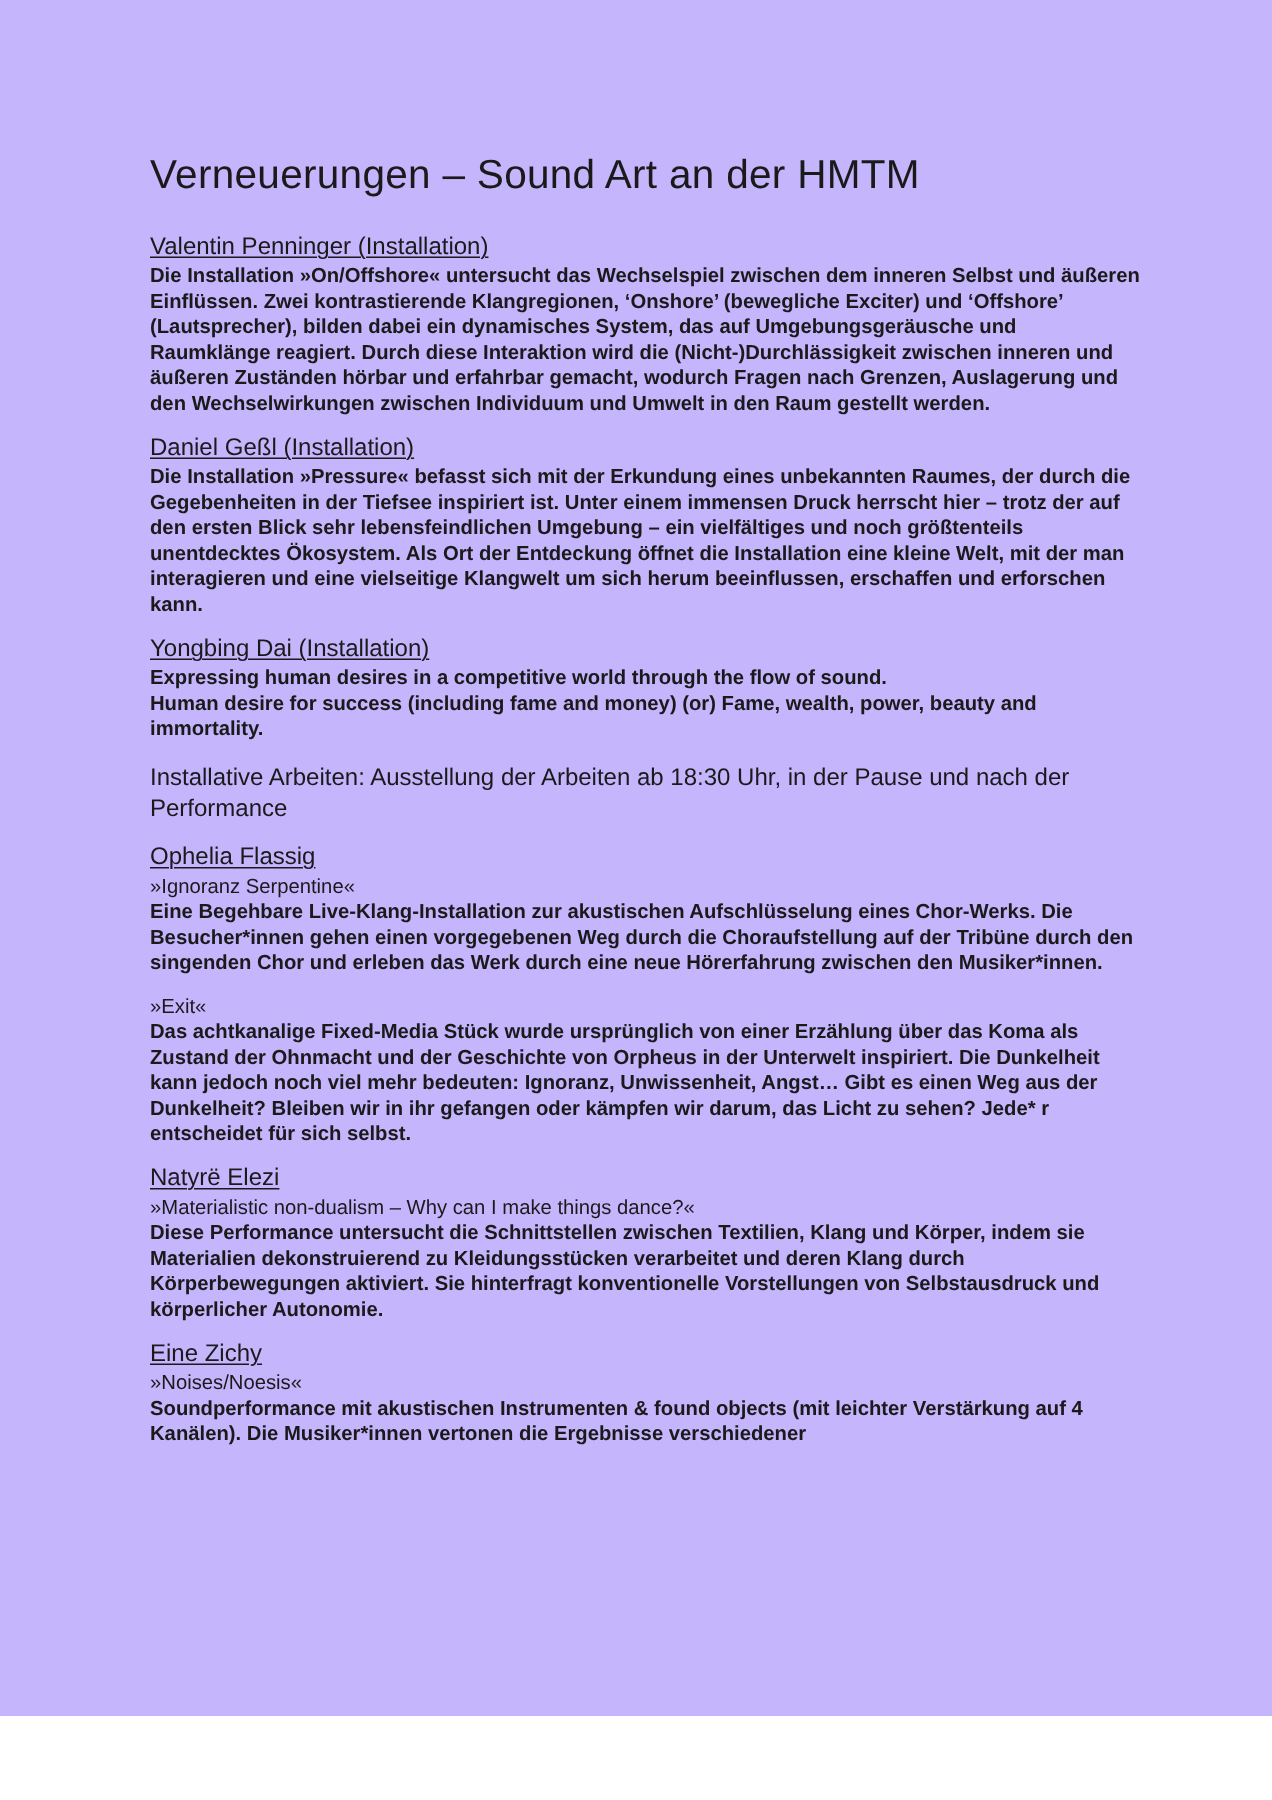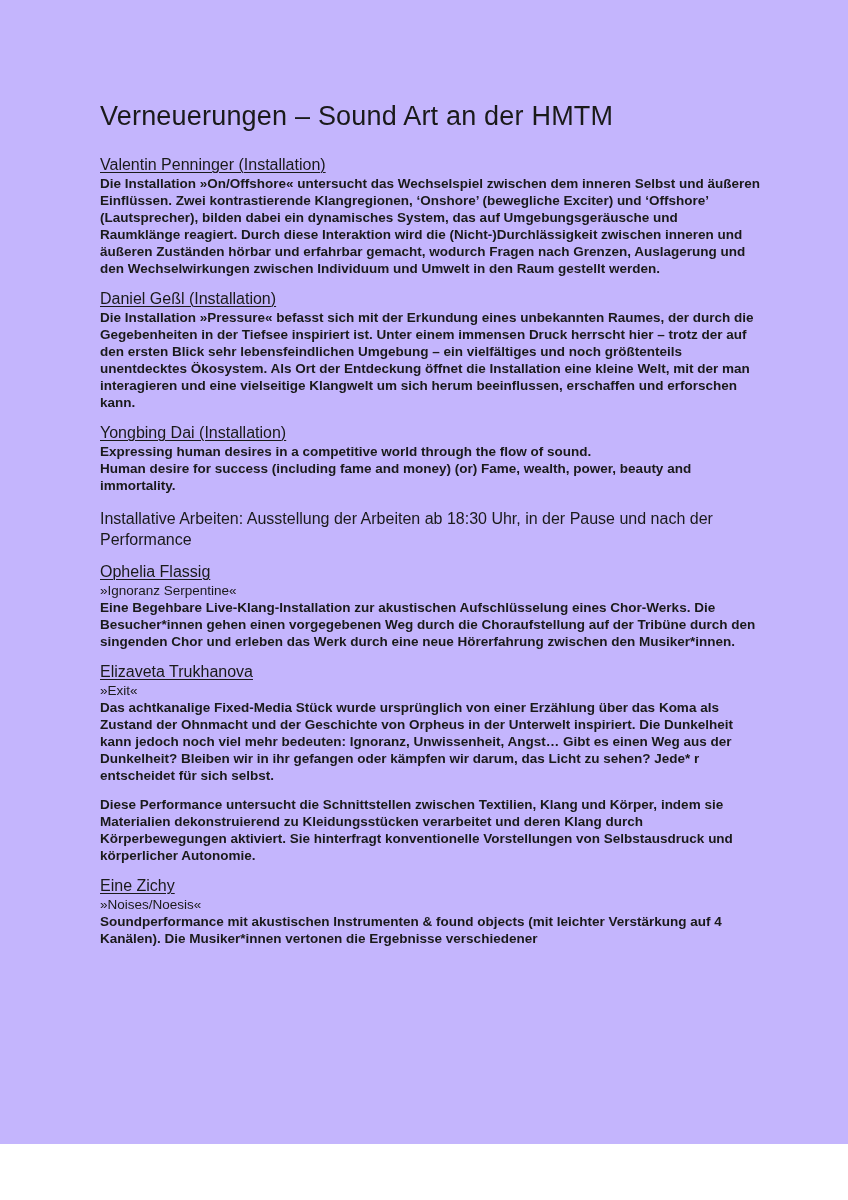--- a/index.html
+++ b/index.html
@@ -101,26 +101,27 @@
 
     <div>
 
         <section class="section">
           <h2 class="artist-heading">Ophelia Flassig</h2>
           <div class="work-title">»Ignoranz Serpentine«</div>
           <div class="section-text">Eine Begehbare Live-Klang-Installation zur akustischen Aufschlüsselung eines Chor-Werks. Die Besucher*innen gehen einen vorgegebenen Weg durch die Choraufstellung auf der Tribüne durch den singenden Chor und erleben das Werk durch eine neue Hörerfahrung zwischen den Musiker*innen.</div>
         </section>
 
         <section class="section">
-          <h2 class="artist-heading">Elizaveta Trukhanova</h2>
           <div class="work-title">»Exit«</div>
           <div class="section-text">Das achtkanalige Fixed-Media Stück wurde ursprünglich von einer Erzählung über das Koma als Zustand der Ohnmacht und der Geschichte von Orpheus in der Unterwelt inspiriert. Die Dunkelheit kann jedoch noch viel mehr bedeuten: Ignoranz, Unwissenheit, Angst… Gibt es einen Weg aus der Dunkelheit? Bleiben wir in ihr gefangen oder kämpfen wir darum, das Licht zu sehen? Jede* r entscheidet für sich selbst.</div>
         </section>
 
         <section class="section">
+          <h2 class="artist-heading">Natyrë Elezi</h2>
+          <div class="work-title">»Materialistic non-dualism – Why can I make things dance?«</div>
           <div class="section-text">Diese Performance untersucht die Schnittstellen zwischen Textilien, Klang und Körper, indem sie Materialien dekonstruierend zu Kleidungsstücken verarbeitet und deren Klang durch Körperbewegungen aktiviert. Sie hinterfragt konventionelle Vorstellungen von Selbstausdruck und körperlicher Autonomie.</div>
         </section>
 
         <section class="section">
           <h2 class="artist-heading">Eine Zichy</h2>
           <div class="work-title">»Noises/Noesis«</div>
           <div class="section-text">Soundperformance mit akustischen Instrumenten &amp; found objects (mit leichter Verstärkung auf 4 Kanälen). Die Musiker*innen vertonen die Ergebnisse verschiedener</div>
         </section>
       </div>
 

